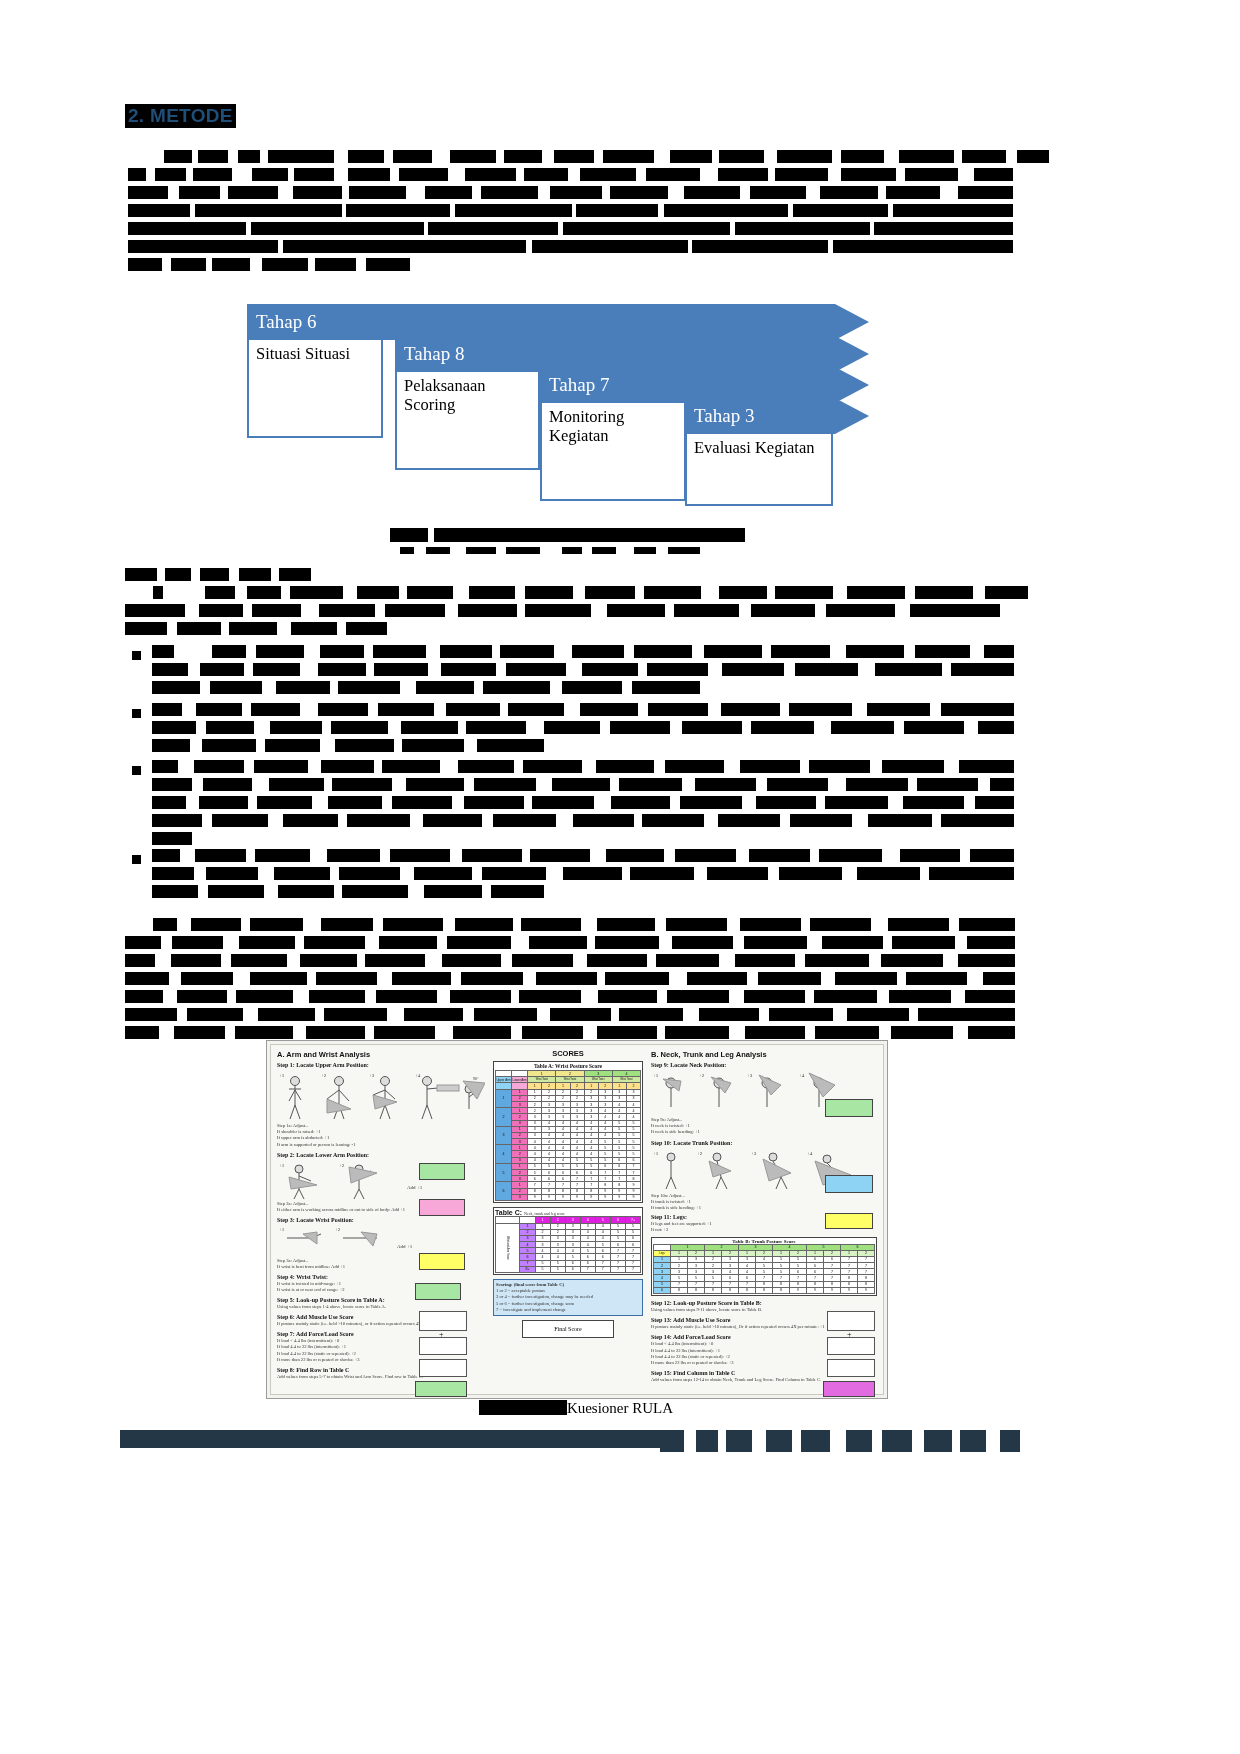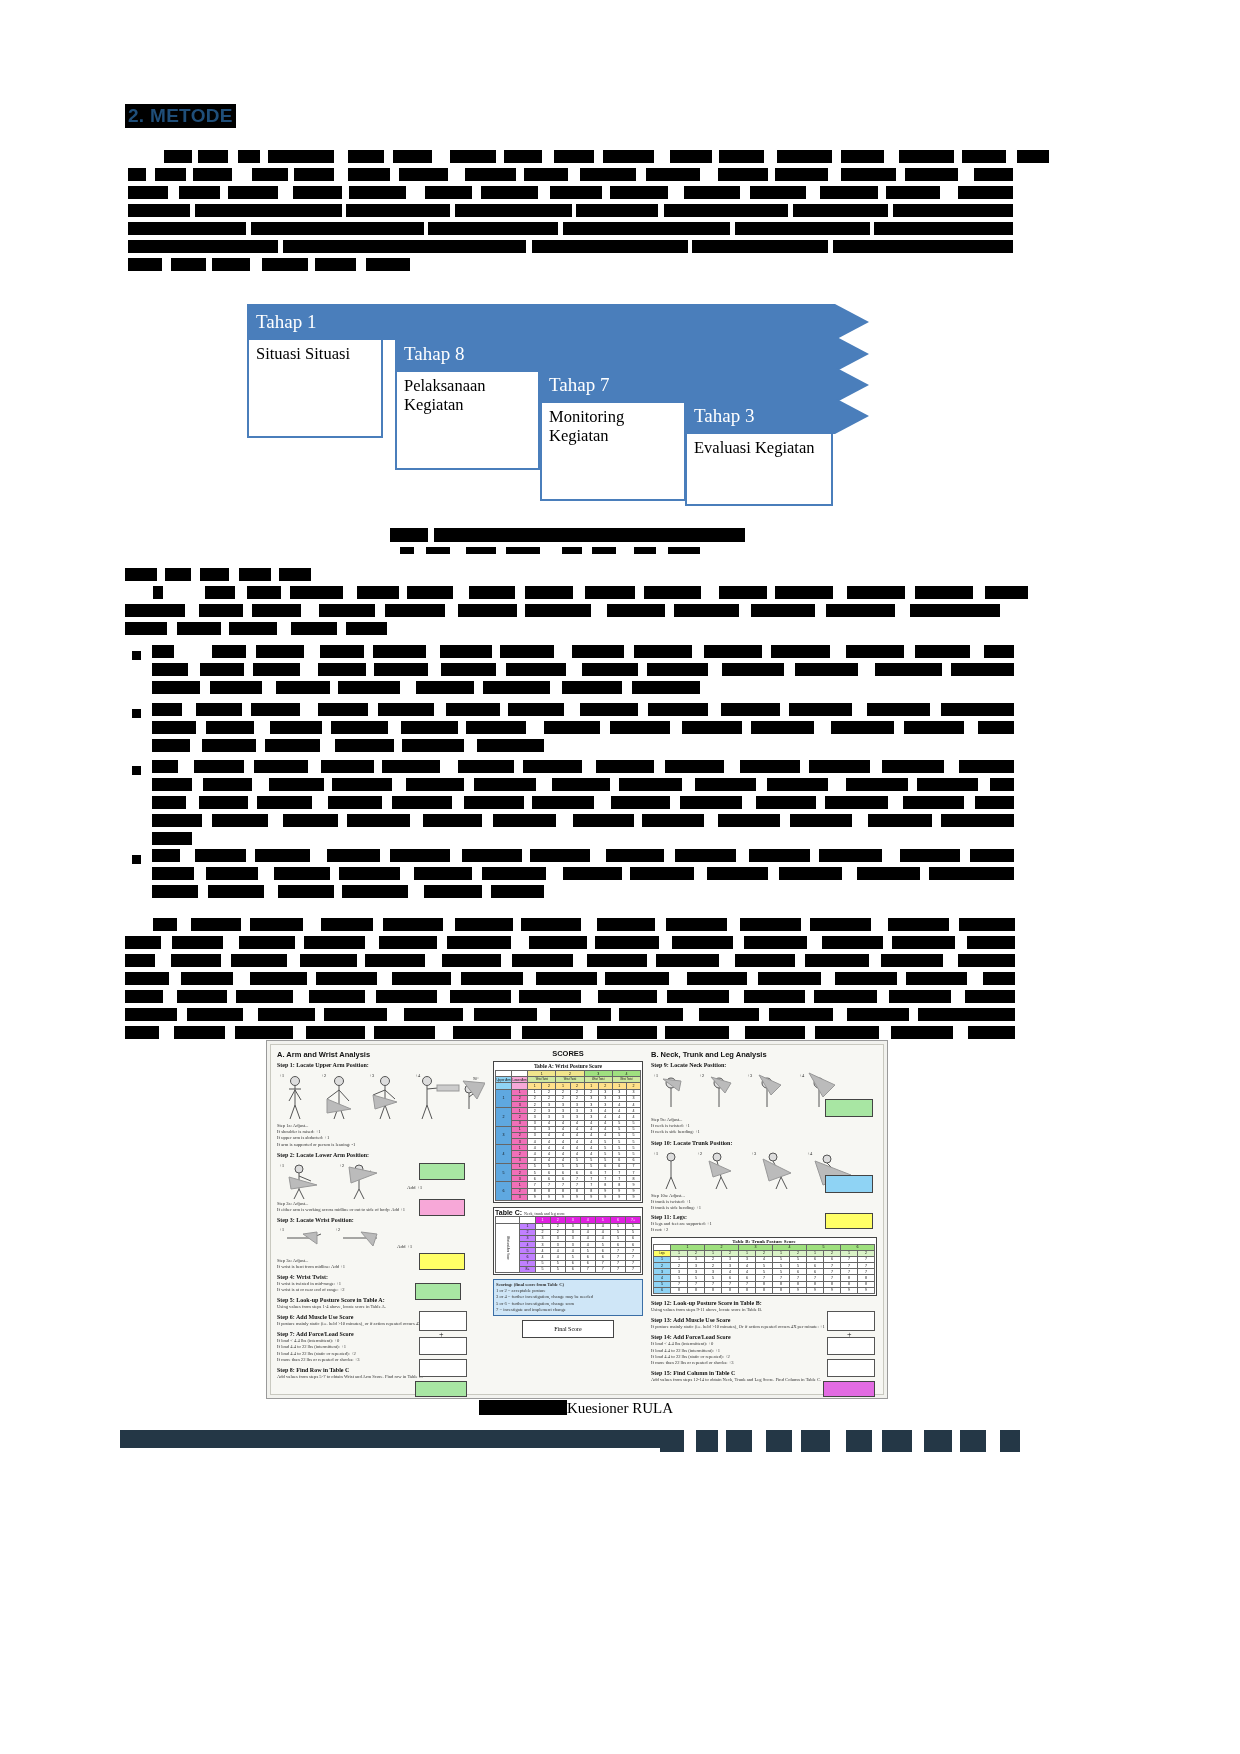--- a/index.html
+++ b/index.html
@@ -174,21 +174,21 @@
       <span class="gap" style="left:122px;width:12px;"></span>
         <span class="gap" style="left:180px;width:7px;"></span>
       <span class="gap" style="left:228px;width:10px;"></span>
     </div>
   </div>
 
   <div id="diagram">
 
     <div class="stage" style="left:0px;top:20px;">
       <div class="bar" style="width:588px;">
-        <span class="label">Tahap 1</span>
+        <span class="label">Tahap 6</span>
       </div>
       <div class="tip" style="left:588px;">
         <svg width="34" height="36" viewBox="0 0 34 36">
             <polygon points="0,0 34,18 0,36" fill="#4a7ebb"></polygon>
           </svg>
       </div>
       <div class="body" style="left:0px;top:36px;width:136px;height:98px;">
         <span>Situasi Situasi</span>
       </div>
     </div>
@@ -196,21 +196,21 @@
     <div class="stage" style="left:148px;top:52px;">
       <div class="bar" style="width:440px;">
         <span class="label">Tahap 8</span>
       </div>
       <div class="tip" style="left:440px;">
         <svg width="34" height="36" viewBox="0 0 34 36">
             <polygon points="0,0 34,18 0,36" fill="#4a7ebb"></polygon>
           </svg>
       </div>
       <div class="body" style="left:0px;top:36px;width:145px;height:98px;">
-        <span>Pelaksanaan Kegiatan</span>
+        <span>Pelaksanaan Scoring</span>
       </div>
     </div>
 
     <div class="stage" style="left:293px;top:83px;">
       <div class="bar" style="width:295px;">
         <span class="label">Tahap 7</span>
       </div>
       <div class="tip" style="left:295px;">
         <svg width="34" height="36" viewBox="0 0 34 36">
             <polygon points="0,0 34,18 0,36" fill="#4a7ebb"></polygon>

